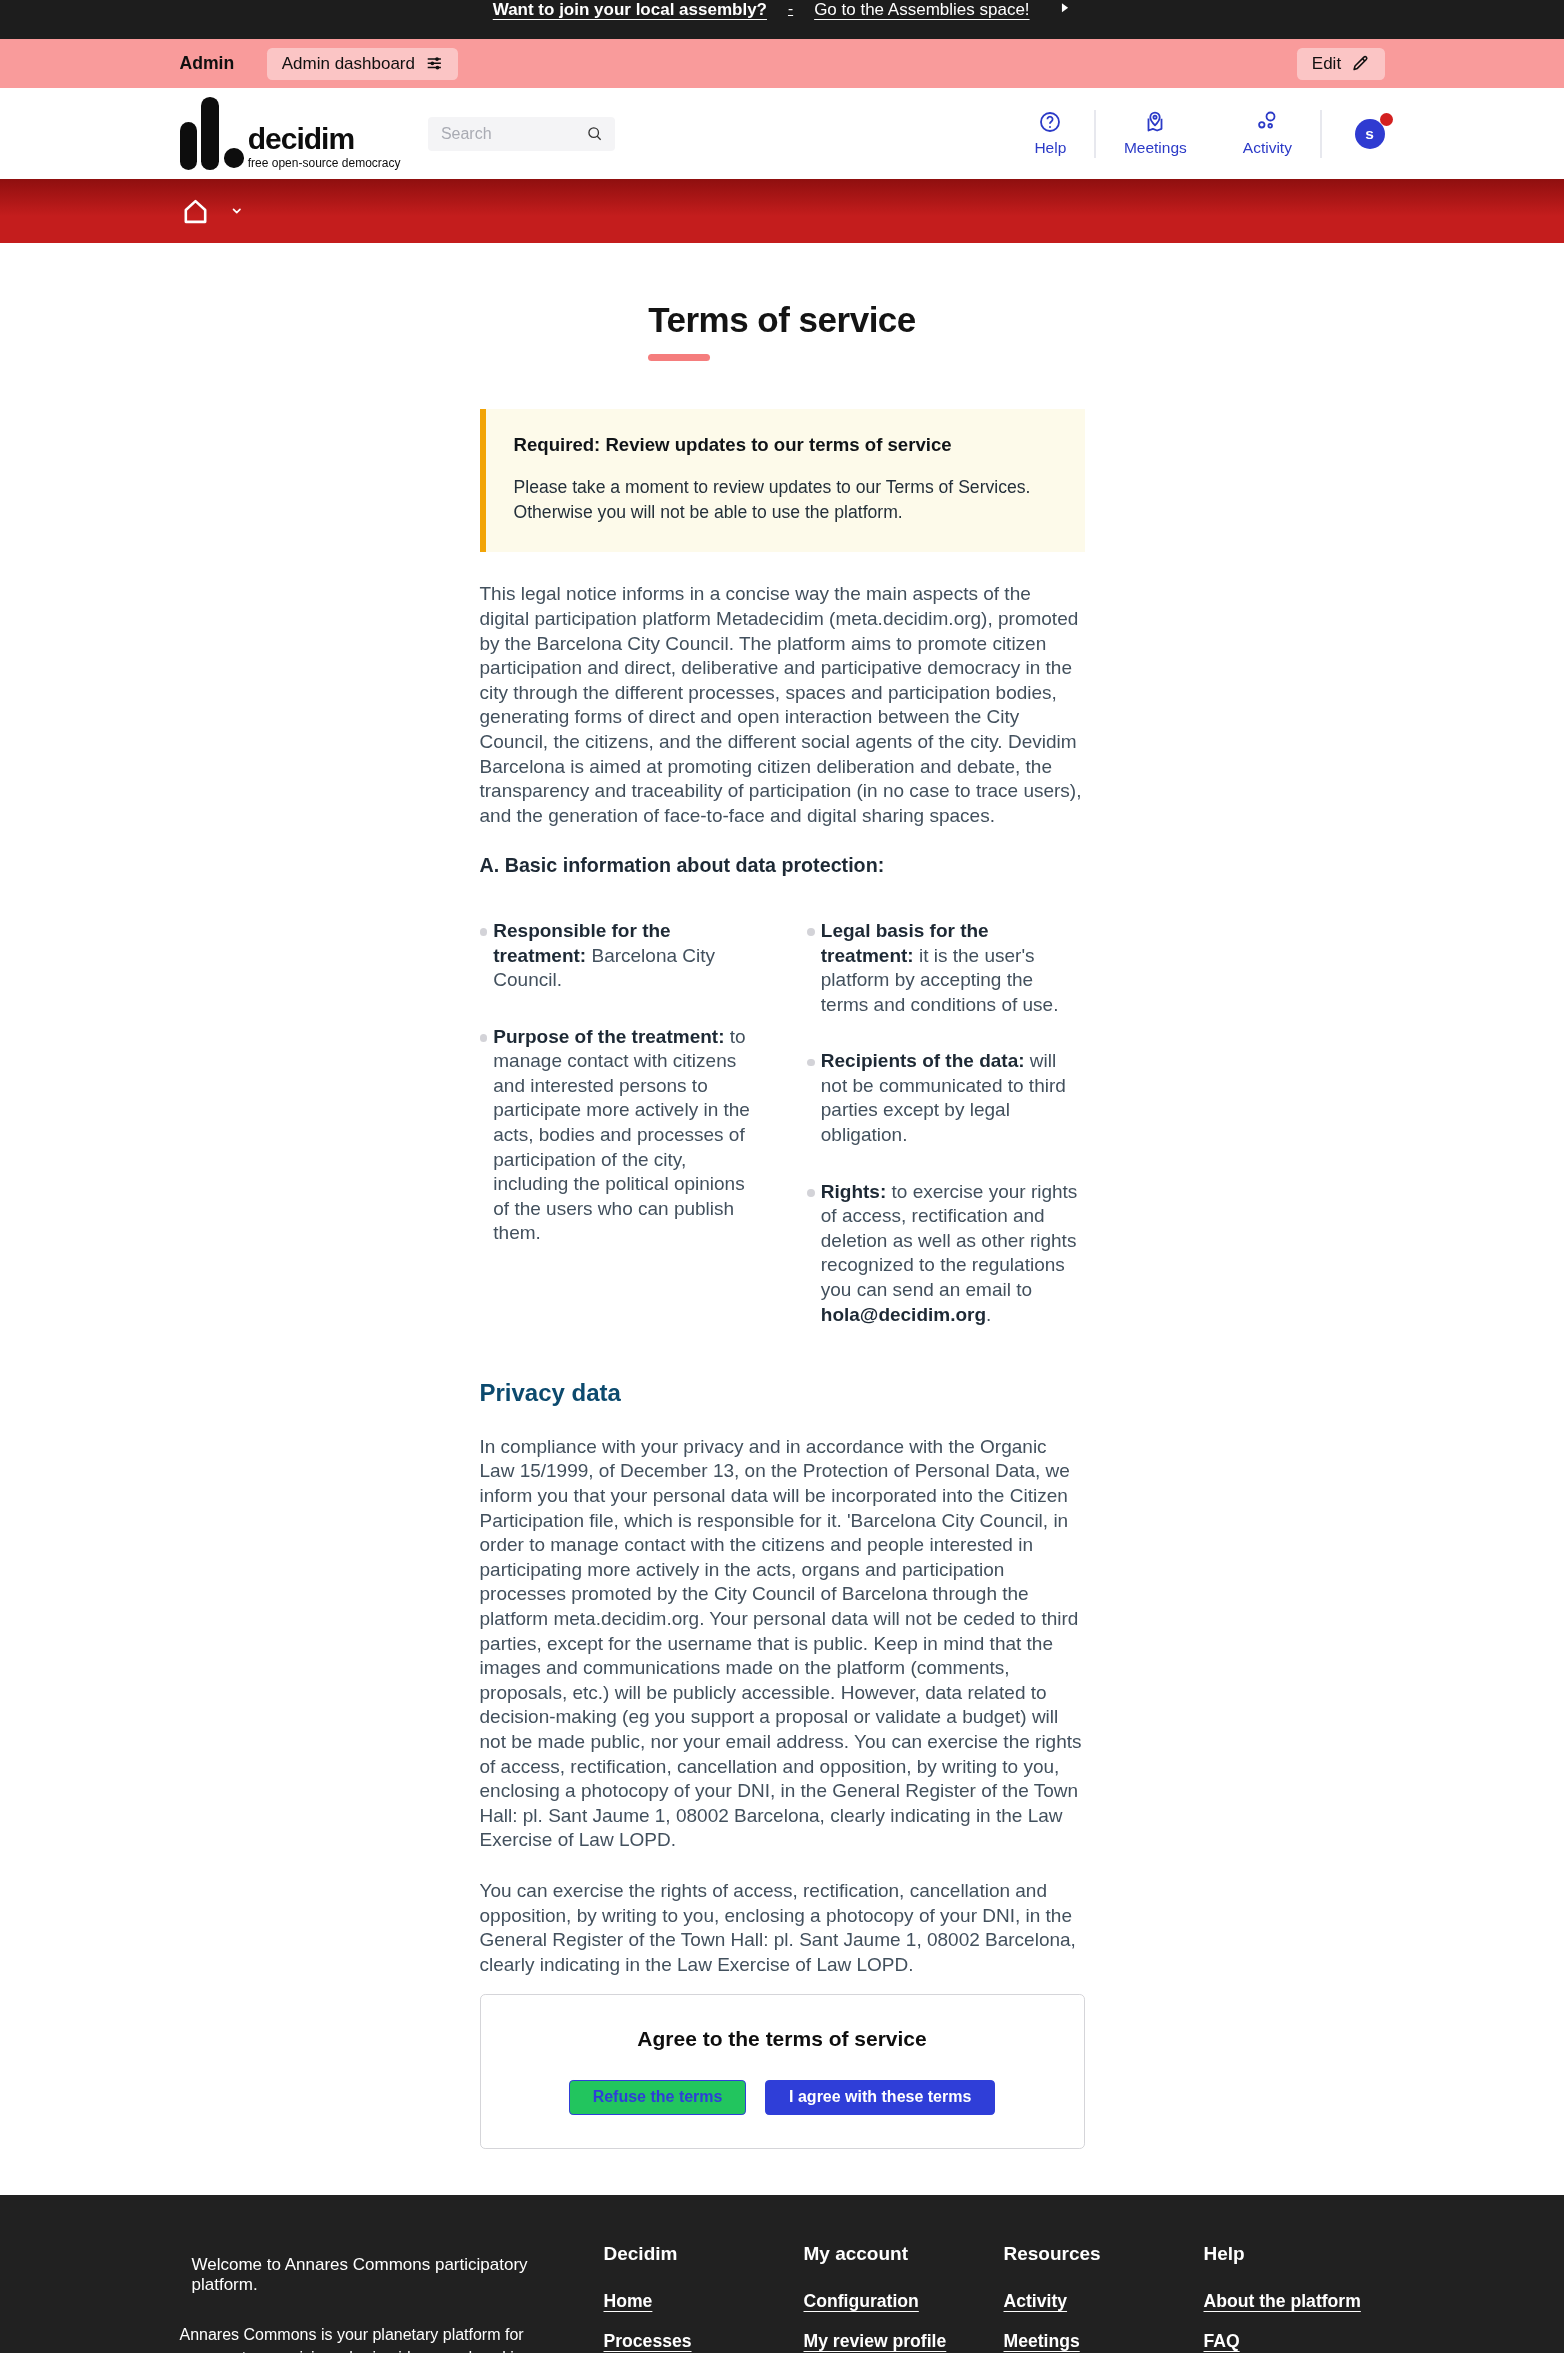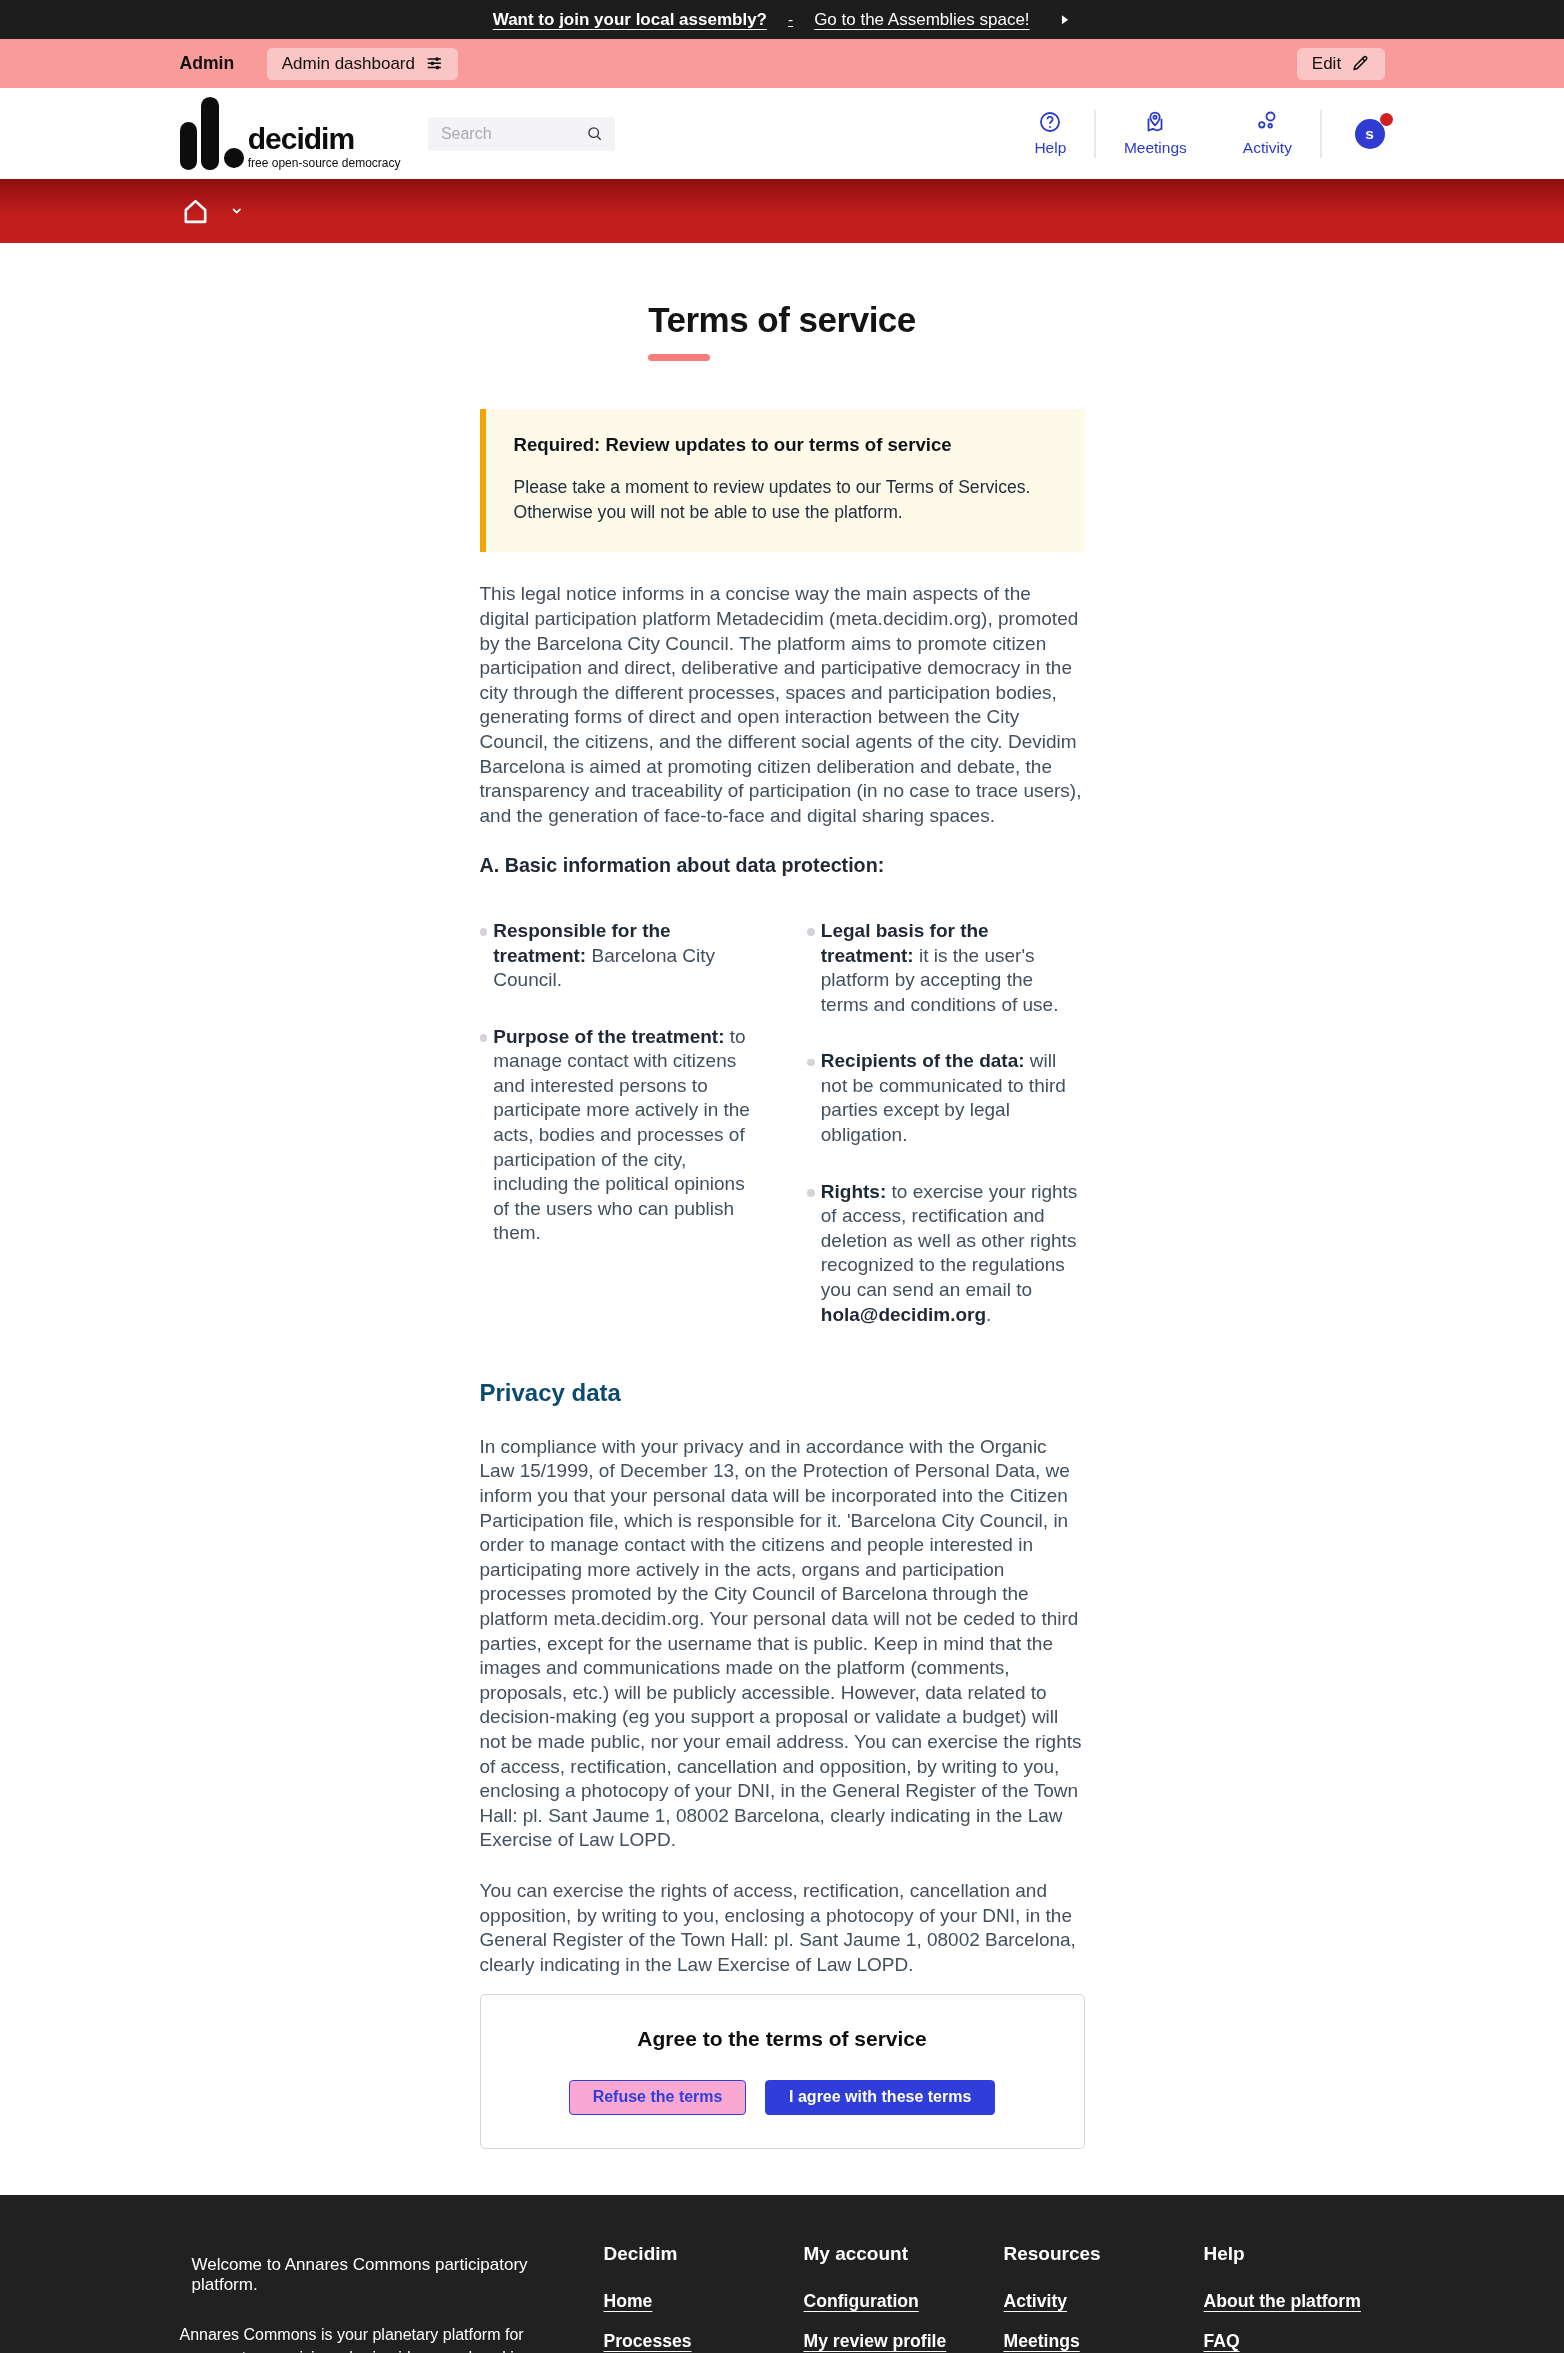--- a/index.html
+++ b/index.html
@@ -3,21 +3,21 @@
 <meta charset="utf-8">
 <style>
   *{box-sizing:border-box;}
   html,body{margin:0;padding:0;}
   body{width:1564px;background:#fff;color:#111;font-family:"Liberation Sans","DejaVu Sans",sans-serif;}
   a{cursor:pointer;}
   .container{width:1205px;margin:0 auto;}
   .narrow{width:605px;margin:0 auto;}
 
   
-  .topbar{height:39px;background:#1d1d1d;display:flex;align-items:center;justify-content:center;gap:21px;}
+  .topbar{height:39px;background:#1d1d1d;display:flex;align-items:flex-start;justify-content:center;gap:21px;}
   .topbar a{color:#fff;text-decoration:underline;text-underline-offset:4.1px;}
   .topbar-question{font-weight:700;font-size:17px;}
   .topbar-sep{color:#fff;font-size:15.5px;text-decoration:underline;}
   .topbar-cta{font-size:17px;font-weight:400;}
   .topbar-arrow svg{width:13.5px;height:15.5px;display:block;margin-left:7.2px;}
 
   
   .adminbar{height:49px;background:#f99b9b;}
   .adminbar .container{display:flex;align-items:center;height:100%;}
   .admin-label{font-weight:700;font-size:17.6px;color:#101010;}
@@ -76,21 +76,21 @@
   ul.blist strong{color:#1d2935;}
 
   .privacy-heading{margin-top:22px;font-size:24px;font-weight:700;color:#0c4a6e;}
   .p1{margin-top:29px;}
   .p2{margin-top:26px;}
 
   .agree-box{margin-top:16.6px;border:1.6px solid #d5d5d9;border-radius:5.2px;padding:32px 21px 33px;text-align:center;}
   .agree-title{font-size:21px;font-weight:700;color:#0e0e0e;margin:0;}
   .agree-actions{margin-top:29px;display:flex;justify-content:center;gap:18.6px;}
   .btn{font-family:inherit;font-size:16px;font-weight:700;border-radius:4.1px;height:35px;display:inline-flex;align-items:center;justify-content:center;padding:0 23px;cursor:pointer;}
-  .btn-outline{background:#f9a8d4;color:#2f3ed8;border:1.6px solid #2f3ed8;}
+  .btn-outline{background:#22c55e;color:#2f3ed8;border:1.6px solid #2f3ed8;}
   .btn-solid{background:#2f3ed8;color:#fff;border:1.6px solid #2f3ed8;}
 
   
   .footer{background:#212121;color:#fff;padding-top:48px;}
   .footer-grid{display:grid;grid-template-columns:395px 171px 171px 171px 171px;column-gap:29px;}
   .f-welcome{font-size:17px;margin:12px;}
   .f-desc{font-size:16px;line-height:23px;margin:28px 0 0;color:#ffffff;}
   .f-col h3{font-size:19px;margin:0 0 25px;font-weight:700;}
   .f-link{display:block;color:#fff;font-size:17.6px;font-weight:600;text-decoration:underline;text-underline-offset:4.1px;margin-bottom:17.6px;line-height:23px;}
 </style>

